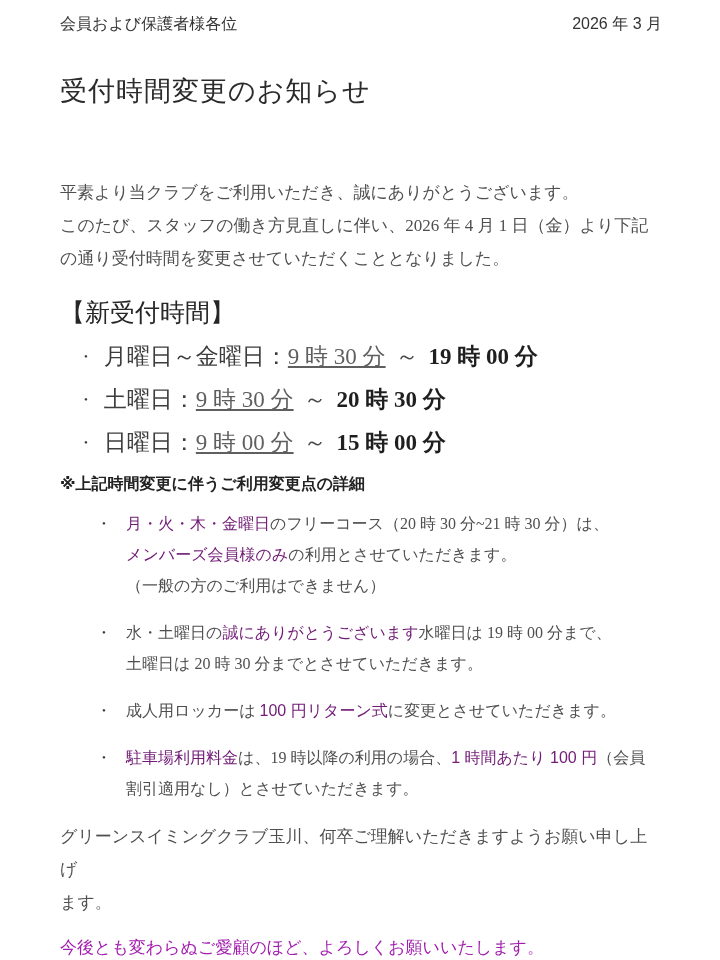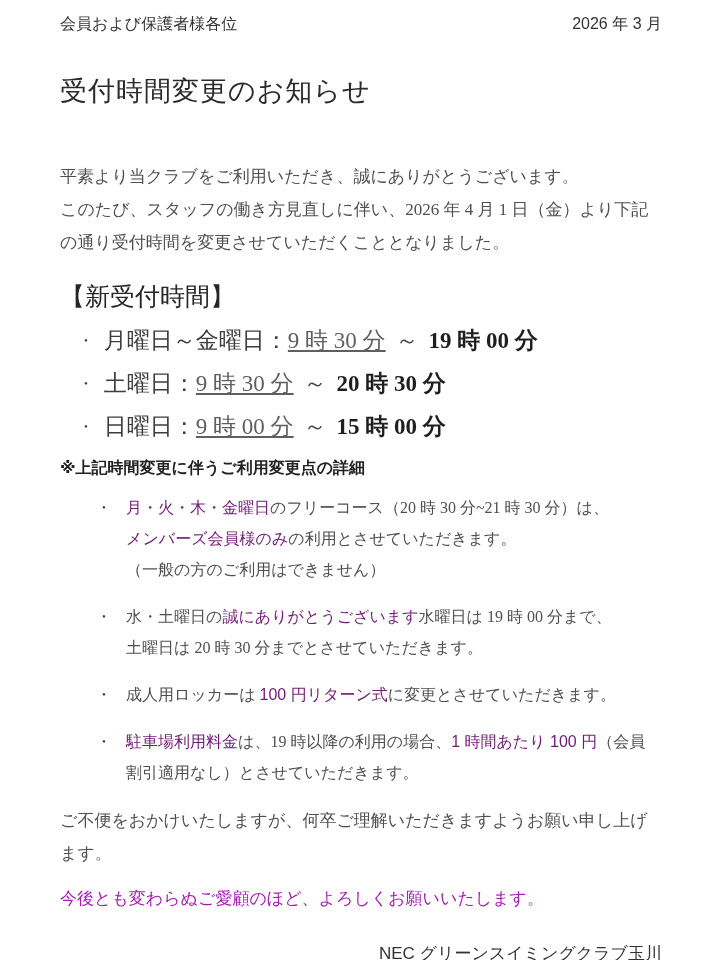--- a/index.html
+++ b/index.html
@@ -22,21 +22,21 @@
   }
   
   .title {
     margin: 40px 0 0 0;
     text-align: left;
     font-size: 27px; line-height: 34px;
     font-weight: 400; letter-spacing: 1px;
     color: #2b2b2b;
   }
   
-  .intro { margin-top: 52px; font-size: 17px; line-height: 33px; color: #4f4f4f; }
+  .intro { margin-top: 68px; font-size: 17px; line-height: 33px; color: #4f4f4f; }
   
   .sched-heading {
     margin-top: 22px;
     font-size: 25px; line-height: 32px;
     font-weight: 500; color: #262626;
   }
   .sched-list { list-style: none; margin: 6px 0 0 0; padding: 0 0 0 24px; }
   .sched-item { line-height: 43px; font-size: 23px; white-space: nowrap; }
   .sched-bullet { font-size: 11px; color: #3a3a3a; vertical-align: 4px; margin-right: 16px; }
   .sched-day { color: #3d3d3d; font-family: "Liberation Sans", "DejaVu Sans", sans-serif; }
@@ -116,21 +116,21 @@
     </li>
     <li class="detail-item">
       <span class="detail-bullet">•</span><span><span>成人用ロッカーは </span><span class="seg-bold">100 円リターン式</span><span>に変更とさせていただきます。</span></span>
     </li>
     <li class="detail-item">
       <span class="detail-bullet">•</span><span><span class="seg-bold">駐車場利用料金</span><span>は、19 時以降の利用の場合、</span><span class="seg-bold">1 時間あたり 100 円</span><span>（会員</span><br><span>割引適用なし）とさせていただきます。</span></span>
     </li>
   </ul>
 
   <div class="closing">
-    <div>ご不便をおかけいたしますが、何卒ご理解いただきますようお願い申し上げ</div>
+    <div>グリーンスイミングクラブ玉川、何卒ご理解いただきますようお願い申し上げ</div>
     <div>ます。</div>
   </div>
 
   <div class="farewell">今後とも変わらぬご愛顧のほど、よろしくお願いいたします。</div>
 
   <div class="signature">NEC グリーンスイミングクラブ玉川</div>
 
 </div>
 
 </body></html>

